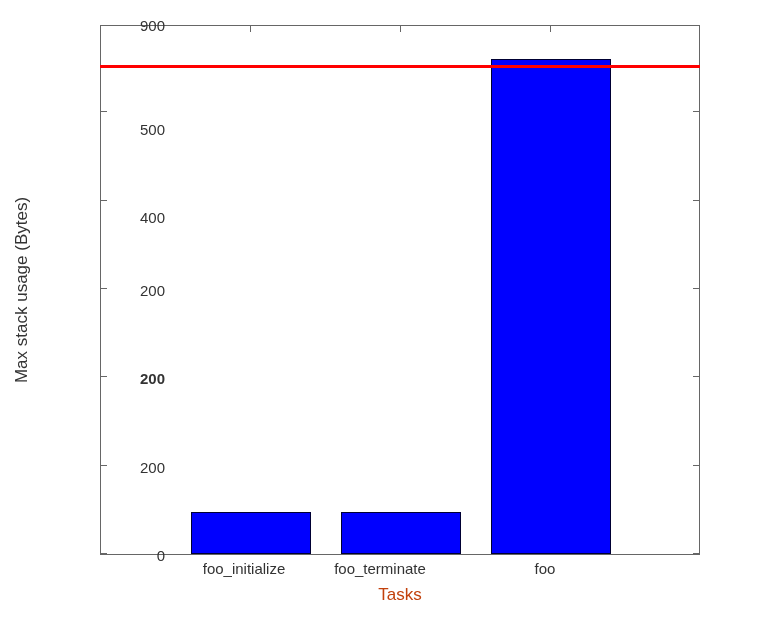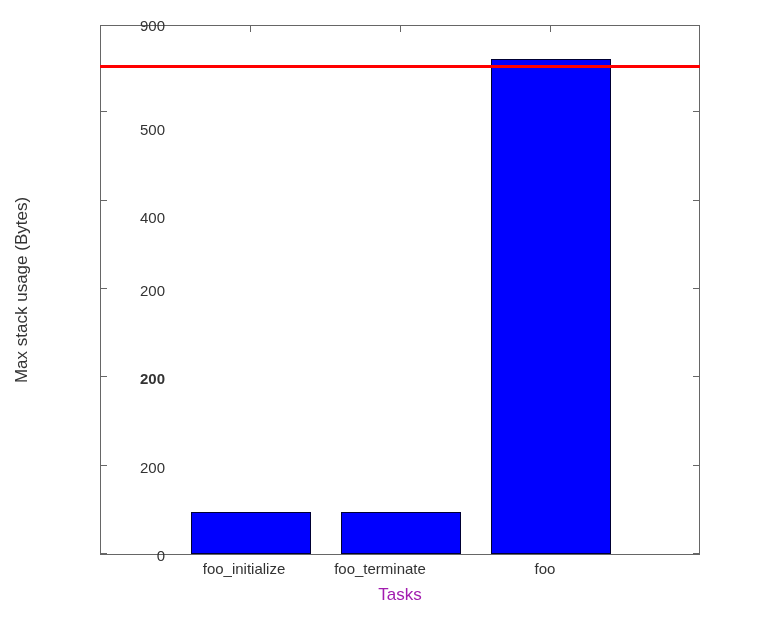--- a/index.html
+++ b/index.html
@@ -90,21 +90,21 @@
     font-size: 17px;
     color: #333333;
     white-space: nowrap;
   }
   .xlabel {
     position: absolute;
     top: 585px;
     left: 400px;
     transform: translateX(-50%);
     font-size: 17px;
-    color: #a21caf;
+    color: #c2410c;
   }
 </style>
 </head>
 <body>
 
 <div class="figure">
 
   <div class="plot-area">
 
     <div class="tick ytick-mark" style="bottom:0px;"></div>

